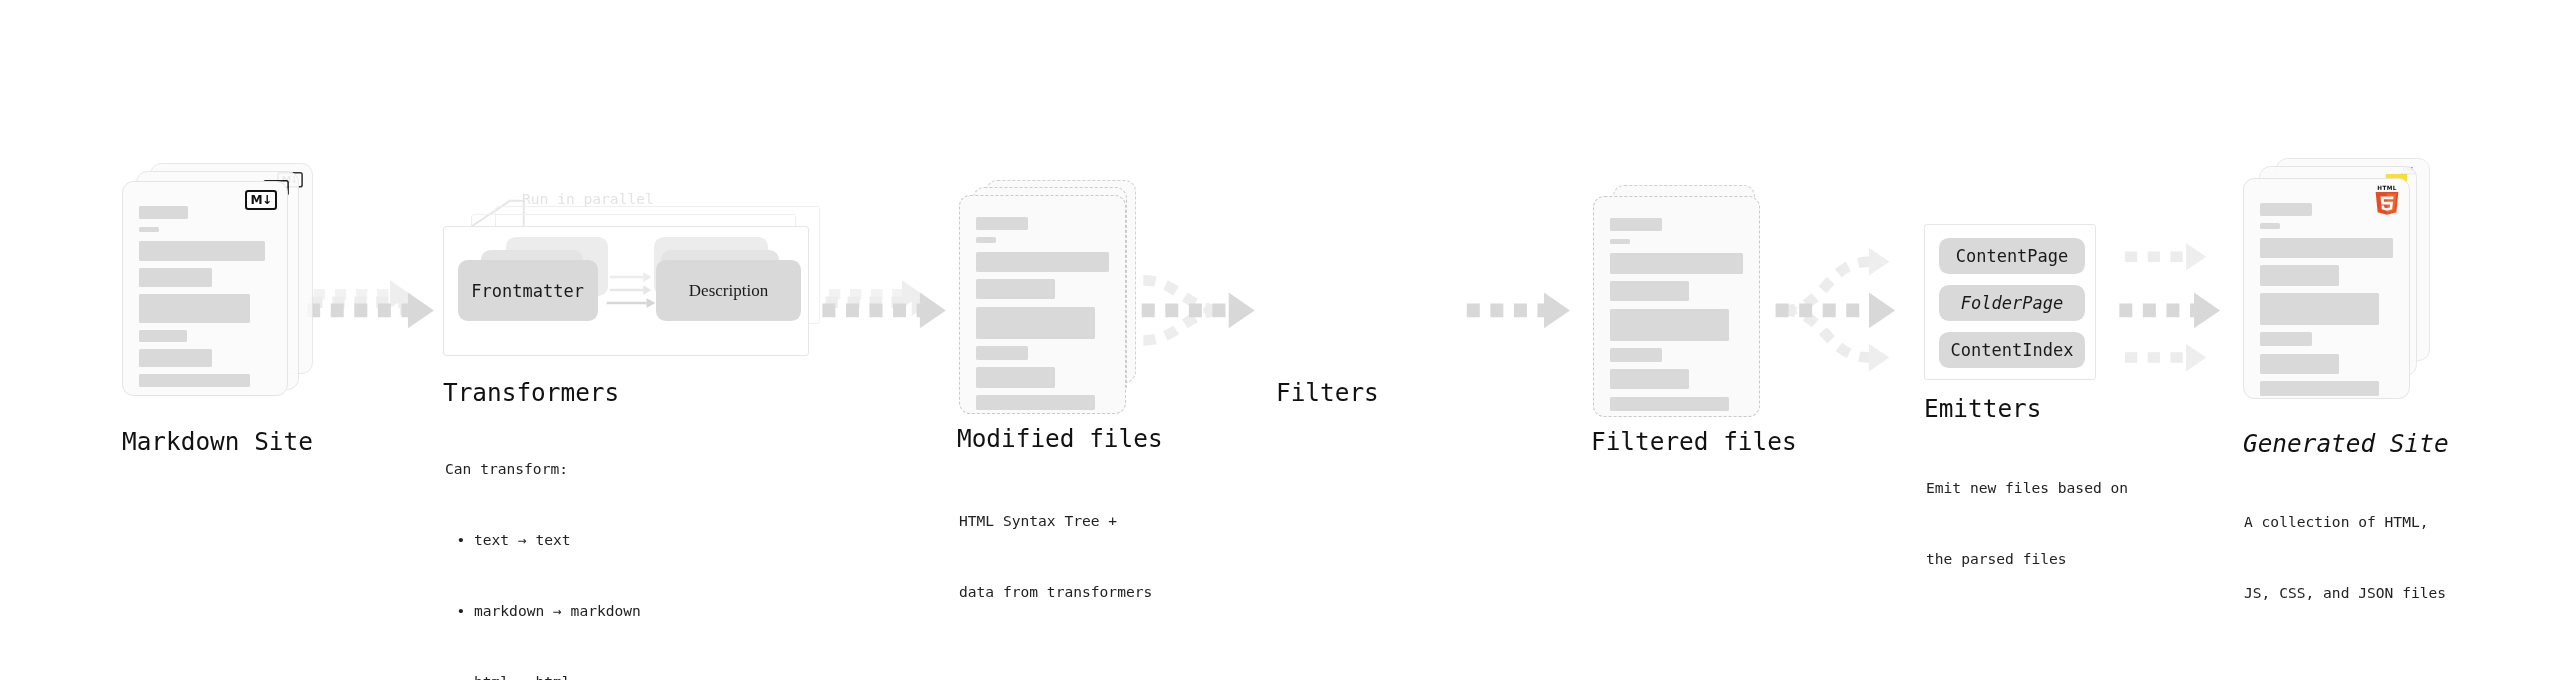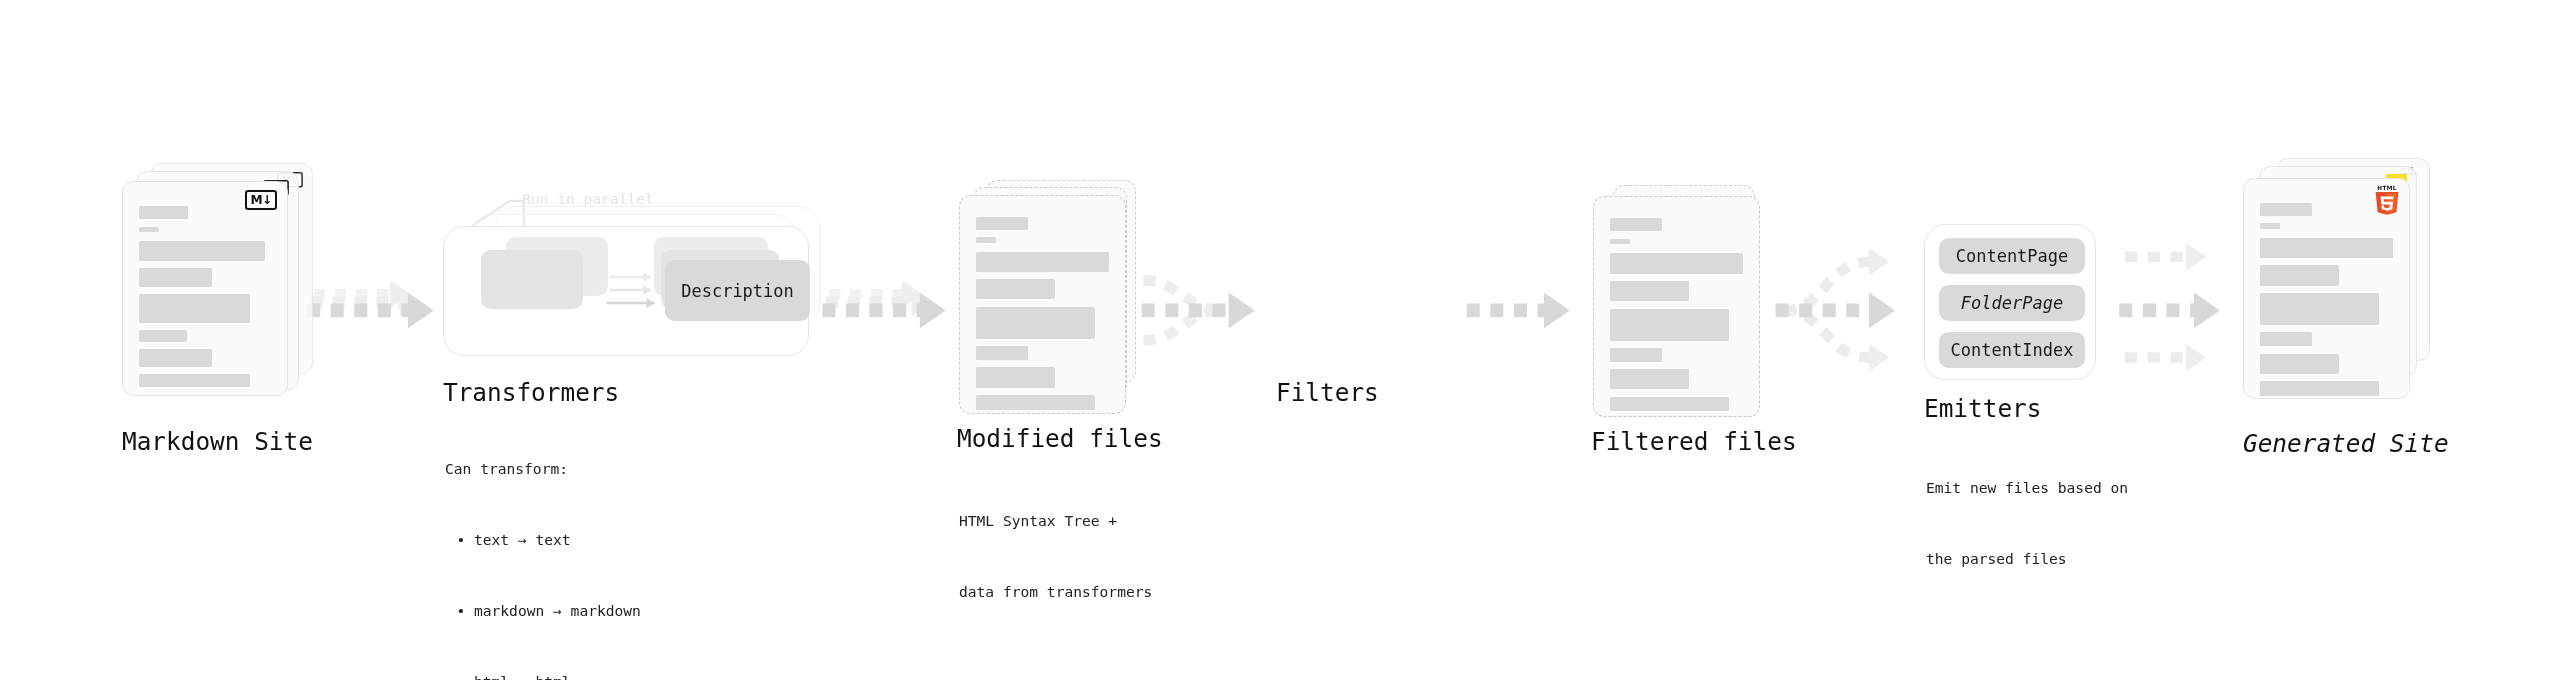--- a/index.html
+++ b/index.html
@@ -57,21 +57,21 @@
     font-weight: 700; font-size: 12.2px; color: #111;
     letter-spacing: -0.8px;
     line-height: 1;
   }
   .md-badge-sm { transform: scale(.78); transform-origin: top right; }
 
   
   .gbox {
     position: absolute;
     border: 1.6px solid #e6e6e6;
-    border-radius: 21px;
+    border-radius: 3px;
     background: #ffffff;
   }
   .gbox.ghost { background: transparent; border-color: #efefef; }
   .chip {
     position: absolute;
     background: #d9d9d9;
     border-radius: 9.8px;
     display: flex; align-items: center; justify-content: center;
     color: #1a1a1a;
     font-size: 17px;
@@ -208,24 +208,25 @@
       <path d="M38,98 L38,58 L92,22 L109,22 L109,70" fill="none" stroke="#e6e6e6" stroke-width="2.4"></path>
     </svg>
     <div class="paralabel" style="left:79px; top:-0.8px;">Run in parallel</div>
 
     <div class="gbox ghost" style="left:52px; top:14.6px; width:325px; height:118px;"></div>
     <div class="gbox ghost" style="left:28px; top:23px; width:325px; height:122px;"></div>
     <div class="gbox" style="left:0px; top:35px; width:366px; height:130px; border-color:#e6e6e6;"></div>
 
     <div class="chip ghost" style="left:63px; top:46px; width:102px; height:59px;"></div>
     <div class="chip ghost2" style="left:38px; top:59px; width:102px; height:59px;"></div>
+    <div class="chip" style="left:14.6px; top:69px; width:140px; height:61px;">Frontmatter</div>
 
     <div class="chip ghost" style="left:211px; top:46px; width:114px; height:59px;"></div>
     <div class="chip ghost2" style="left:218px; top:59px; width:118px; height:59px;"></div>
-    <div class="chip" style="left:222px; top:69px; width:145px; height:61px;">Description</div>
+    <div class="chip" style="left:213px; top:69px; width:145px; height:61px;font-family:Liberation Serif, serif;">Description</div>
 
     <svg class="node" style="left:158px; top:73px; width:65px; height:65px;" viewBox="0 0 80 80" width="65" height="65">
       <g stroke="#ececec" stroke-width="3" fill="none">
         <line x1="11" y1="16" x2="52" y2="16"></line>
       </g>
       <path d="M52,10 L62,16 L52,22 Z" fill="#ececec"></path>
       <g stroke="#e6e6e6" stroke-width="3" fill="none">
         <line x1="11" y1="32" x2="52" y2="32"></line>
       </g>
       <path d="M52,26 L62,32 L52,38 Z" fill="#e6e6e6"></path>
@@ -322,15 +323,19 @@
         <div class="ln" style="width:133px;height:20.3px;"></div>
         <div class="ln" style="width:79px;height:20.3px;"></div>
         <div class="ln" style="width:119px;height:32px;"></div>
         <div class="ln" style="width:52px;height:14px;"></div>
         <div class="ln" style="width:79px;height:20.3px;"></div>
         <div class="ln" style="width:119px;height:14.6px;"></div>
       </div>
     </div>
   </div>
   <div class="title" style="left:2243px; top:429px;font-style:italic;">Generated Site</div>
+  <div class="sub" style="left:2244px; top:463px;">
+    <span class="bi">A collection of HTML,</span>
+    <span class="bi">JS, CSS, and JSON files</span>
+  </div>
 
 </div>
 
 
 </body></html>

